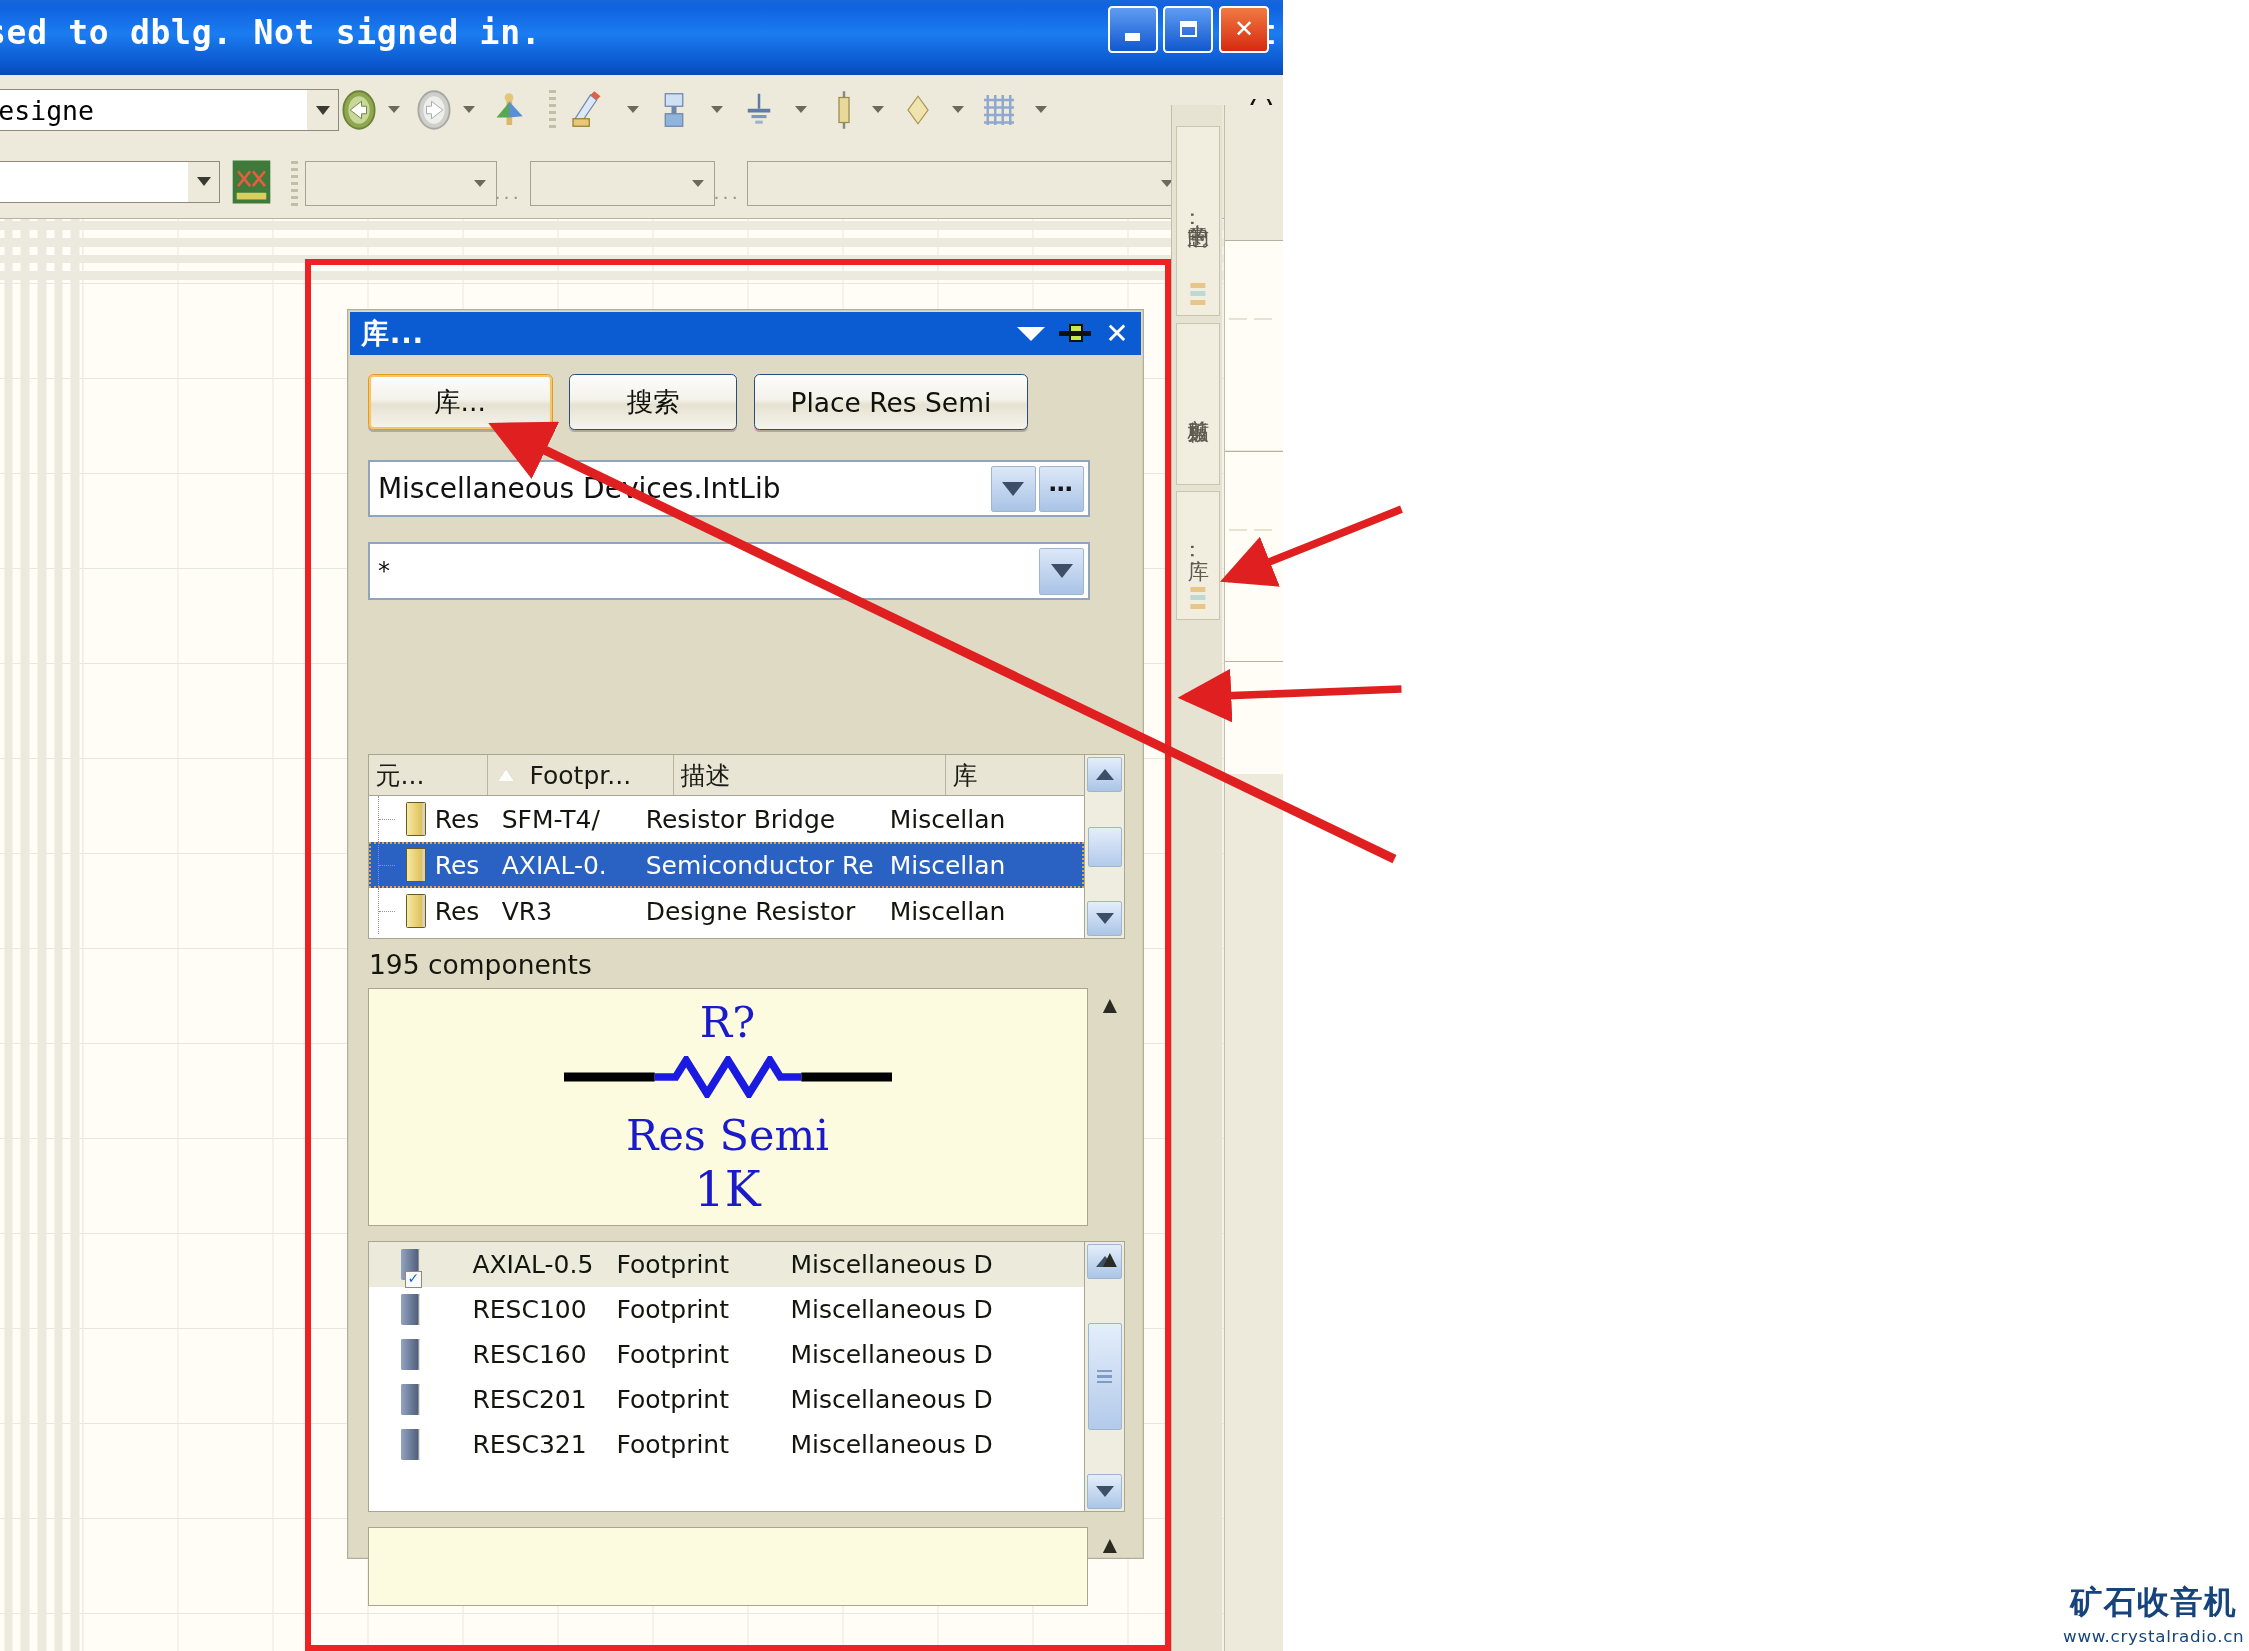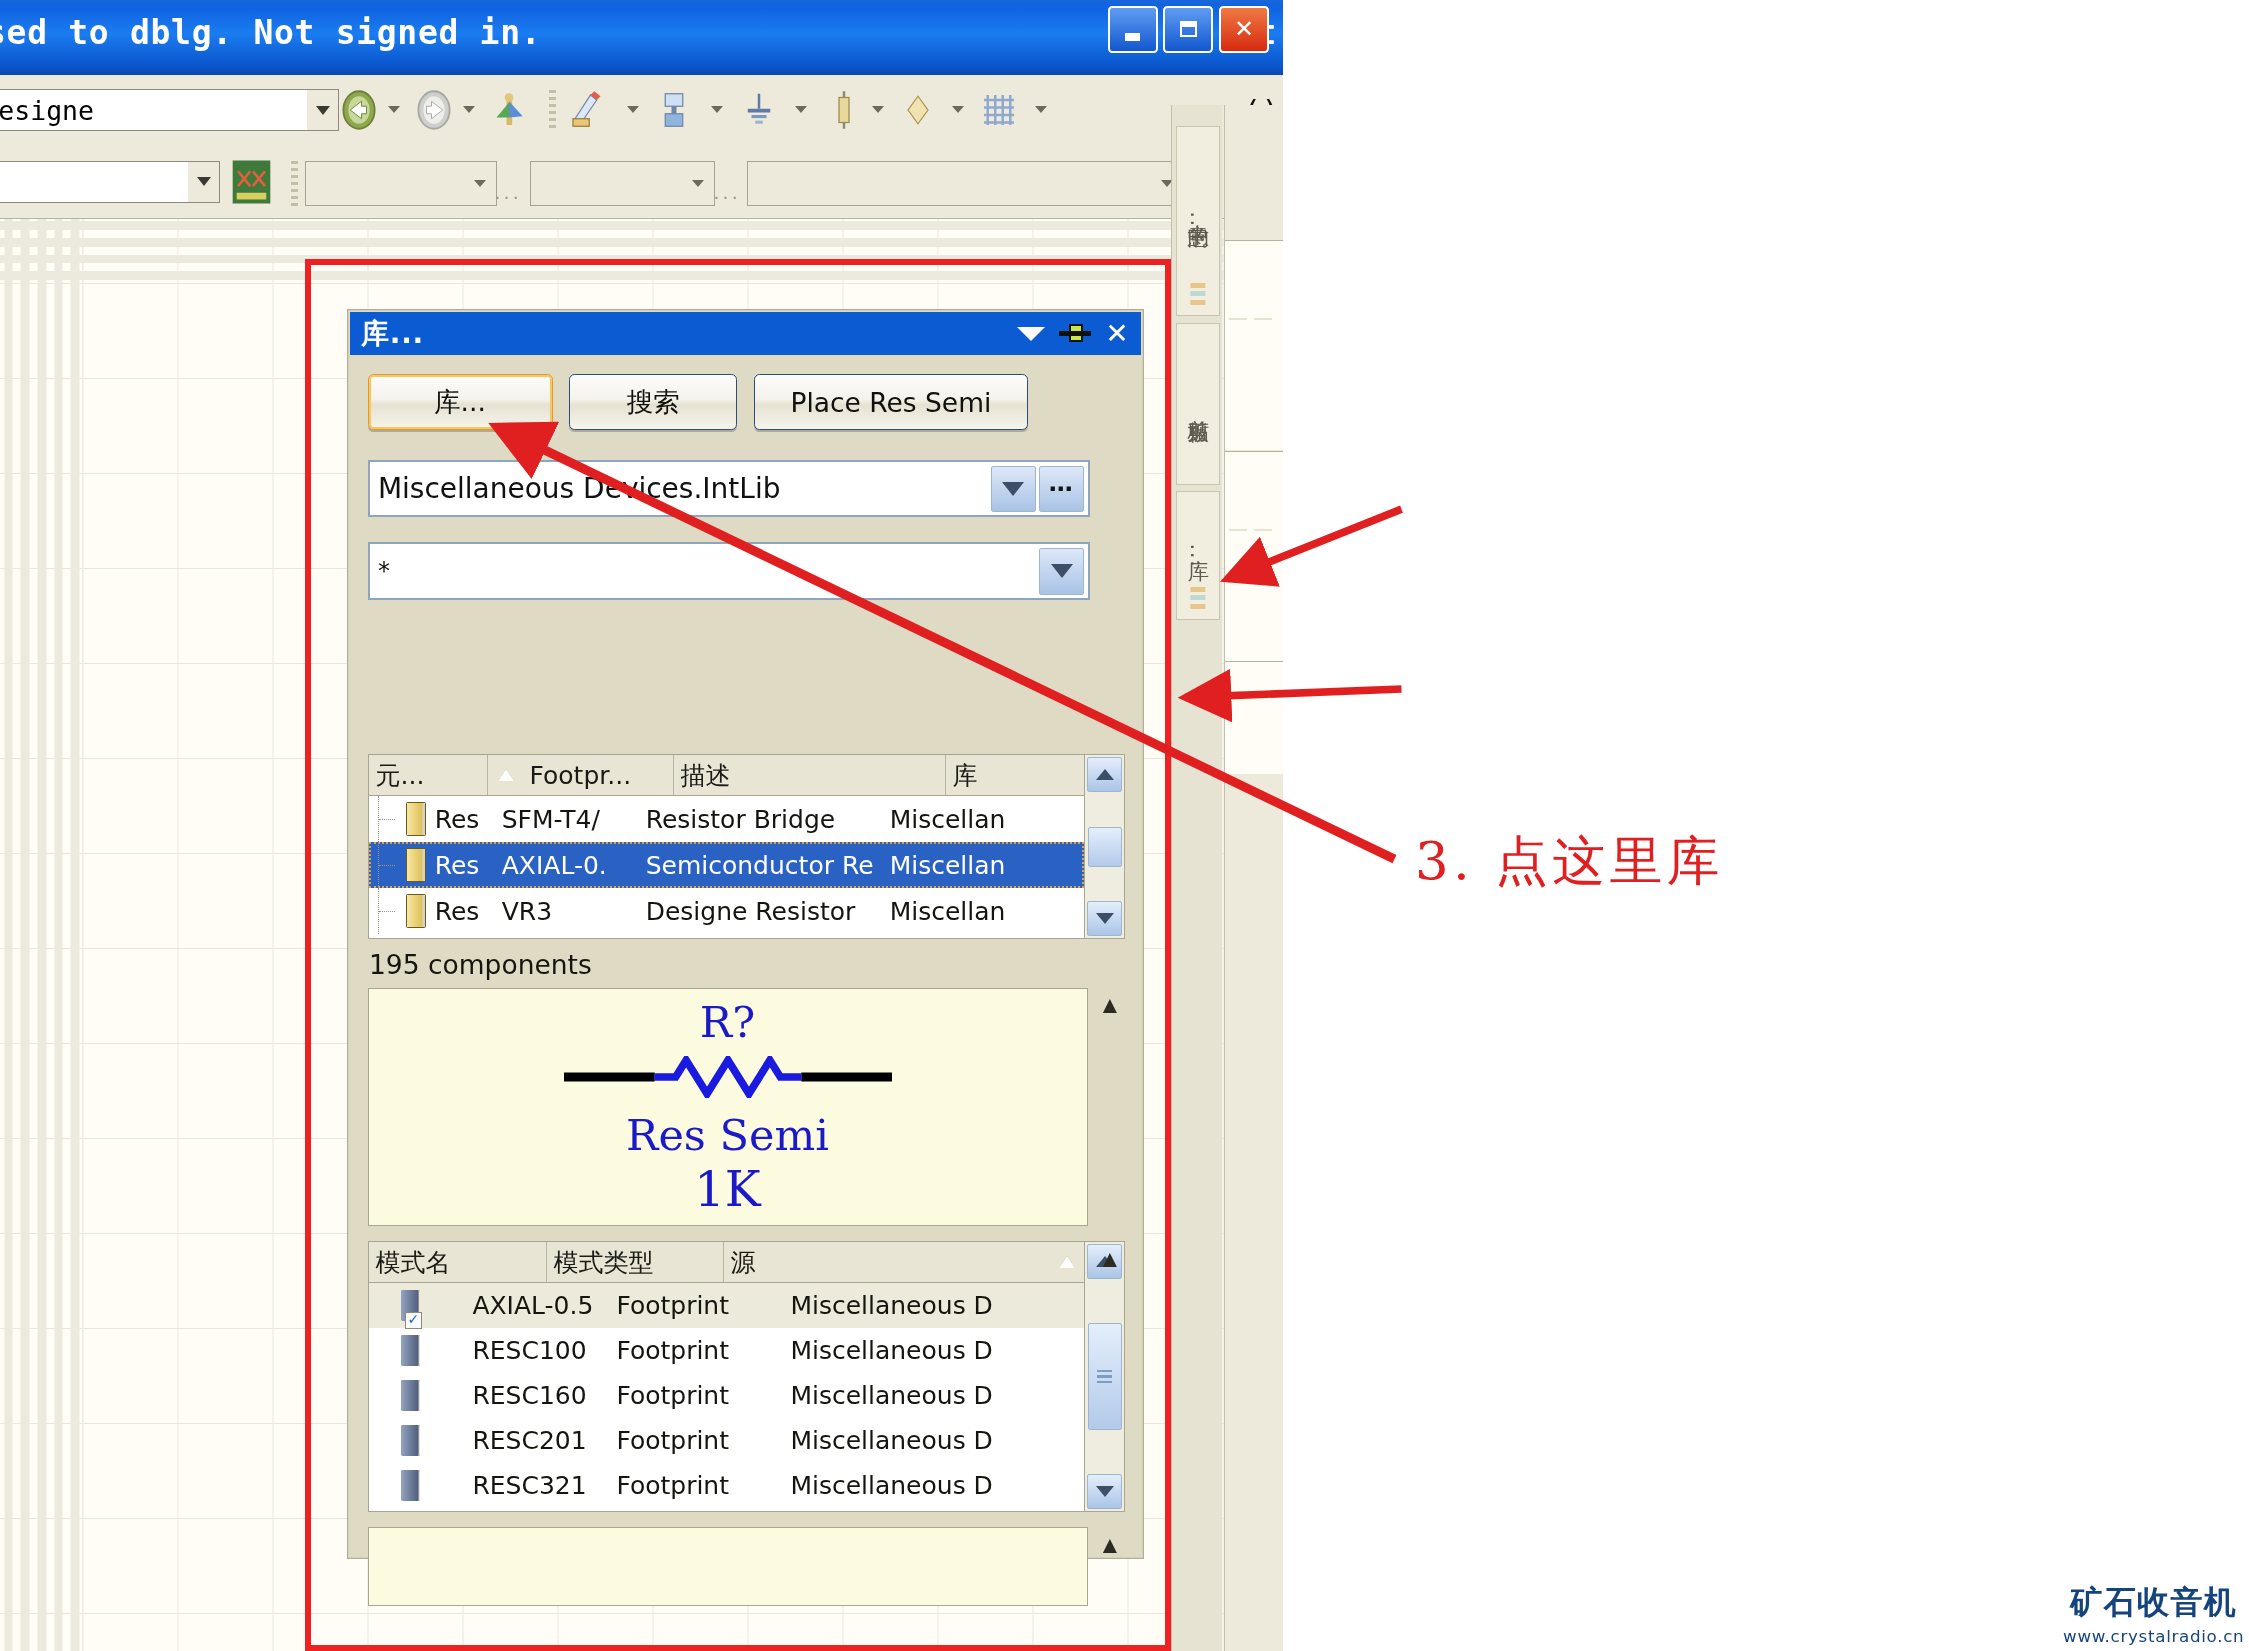--- a/index.html
+++ b/index.html
@@ -453,28 +453,20 @@
         <line x1="0" y1="30" x2="130" y2="30" stroke="#000" stroke-width="13"></line>
         <line x1="340" y1="30" x2="470" y2="30" stroke="#000" stroke-width="13"></line>
         <polyline points="130,30 160,30 175,6 205,54 235,6 265,54 295,6 310,30 340,30" fill="none" stroke="#1a1ae0" stroke-width="11" stroke-linejoin="miter"></polyline>
       </svg>
       <div class="pv-name">Res Semi</div>
       <div class="pv-val">1K</div>
     </div>
     <div class="side-chev" style="left:750px;top:683px;">▲</div>
 
     <div class="mgrid">
-      <div class="cg-head">
-        <div class="th" style="width:178px;">模式名</div>
-        <div class="th" style="width:177px;">模式类型</div>
-        <div class="th" style="flex:1;border-right:none;">源</div>
-        <div class="th" style="width:39px;border-right:none;padding:0;">
-          <div class="sort-tri"></div>
-        </div>
-      </div>
 
       <div class="mg-row sel">
         <div class="fpico">
           <span class="fpcheck">✓</span>
         </div>
         <div class="m1">AXIAL-0.5</div>
         <div class="m2">Footprint</div>
         <div class="m3">Miscellaneous D</div>
       </div>
       <div class="mg-row">
@@ -533,21 +525,20 @@
       </marker>
     </defs>
 
     <line x1="2010" y1="730" x2="1760" y2="830" stroke="#e02020" stroke-width="11" marker-end="url(#ah)"></line>
 
     <line x1="2010" y1="988" x2="1700" y2="1000" stroke="#e02020" stroke-width="11" marker-end="url(#ah)"></line>
 
     <line x1="2000" y1="1232" x2="712" y2="612" stroke="#e02020" stroke-width="13" marker-end="url(#ah)"></line>
   </svg>
 
-  <div class="ann" style="left:1415px;top:826px;">3. 点这里库</div>
 
   <div class="wm">
     <div class="wm-main">矿石收音机</div>
     <div class="wm-sub">www.crystalradio.cn</div>
   </div>
 
 </div>
 
 
 </body></html>

